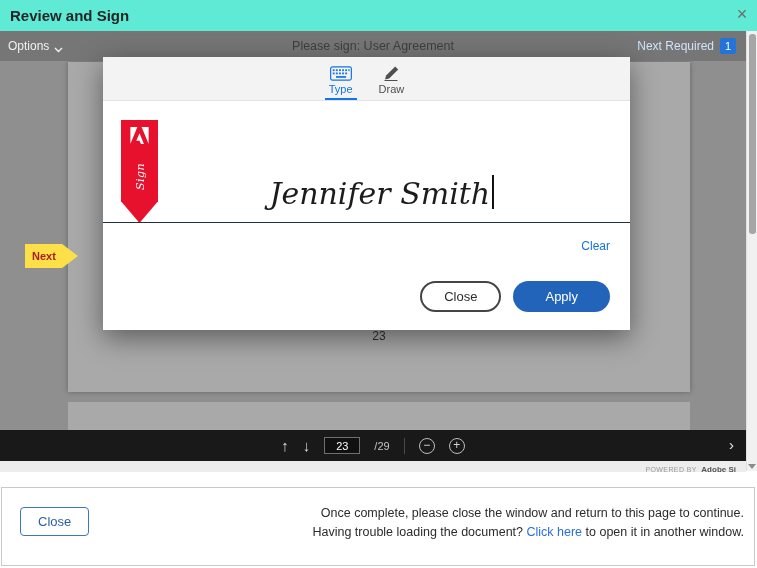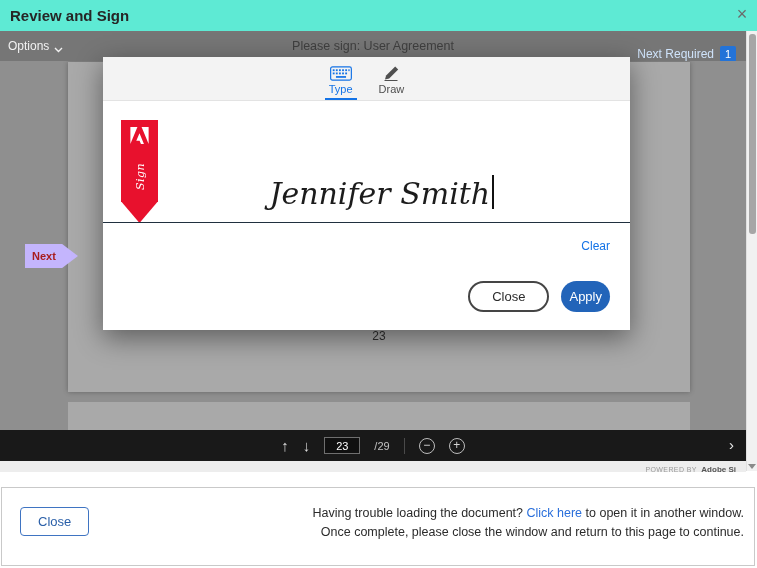--- a/index.html
+++ b/index.html
@@ -8,30 +8,30 @@
 
   
   .hdr { position:absolute; left:0; top:0; width:757px; height:31px; background:#5eead4; }
   .hdr-title { position:absolute; left:10px; top:7px; font-size:15px; font-weight:bold; color:#262626; }
   .hdr-close { position:absolute; right:5px; top:4px; font-size:18px; color:#6b6b6b; cursor:pointer; width:20px; text-align:center; }
 
   
   .tb { position:absolute; left:0; top:31px; width:746px; height:30px; background:#767676; }
   .tb-options { position:absolute; left:8px; top:8px; color:#f1f1f1; font-size:12px; display:flex; align-items:flex-end; gap:5px; cursor:pointer; }
   .tb-prompt { position:absolute; left:50%; transform:translateX(-50%); top:8px; color:#3f3f3f; font-size:12.5px; white-space:nowrap; }
-  .tb-nextreq { position:absolute; right:10px; top:15px; display:flex; align-items:center; gap:6px; cursor:pointer; }
+  .tb-nextreq { position:absolute; right:10px; top:7px; display:flex; align-items:center; gap:6px; cursor:pointer; }
   .tb-nextreq-label { color:#cfe3fa; font-size:12px; }
   .tb-badge { width:16px; height:16px; background:#2373d8; color:#fff; font-size:11px; text-align:center; line-height:16px; border-radius:2px; }
 
   
   .doc { position:absolute; left:0; top:61px; width:746px; height:369px; background:#8f8f8f; overflow:hidden; }
   .page1 { position:absolute; left:68px; top:1px; width:622px; height:330px; background:#a9a9a9; box-shadow:0 0 5px rgba(0,0,0,.3); }
   .page-num { position:absolute; left:68px; top:268px; width:622px; text-align:center; font-size:12px; color:#2f2f2f; }
   .page2 { position:absolute; left:68px; top:341px; width:622px; height:28px; background:#a9a9a9; }
-  .next-arrow { position:absolute; left:25px; top:183px; width:53px; height:24px; background:#c4b5fd;
+  .next-arrow { position:absolute; left:25px; top:183px; width:53px; height:24px; background:#fde047;
     clip-path:polygon(0 0,70% 0,100% 50%,70% 100%,0 100%); cursor:pointer; }
   .next-arrow span { display:block; padding-left:7px; line-height:24px; font-size:11px; font-weight:bold; color:#a81d1d; }
 
   
   .modal { position:absolute; left:103px; top:57px; width:527px; height:273px; background:#fff; box-shadow:0 8px 26px rgba(0,0,0,.45); z-index:10; }
   .tabs { height:44px; background:#f3f3f3; border-bottom:1px solid #e3e3e3; display:flex; justify-content:center; gap:18px; }
   .tab { display:flex; flex-direction:column; align-items:center; justify-content:center; gap:2px; padding:5px 4px 0; font-size:11px; cursor:pointer; }
   .tab.active { color:#1473e6; border-bottom:2px solid #1473e6;text-align:center; }
   .tab.inactive { color:#4f4f4f; border-bottom:2px solid transparent; }
   .modal-body { position:relative; height:228px; }
@@ -40,21 +40,21 @@
   .ribbon svg { display:block; margin:7px auto 0; }
   .ribbon-text { position:absolute; top:50px; left:50%; transform:translateX(-50%) rotate(-90deg); color:#fff;
     font:italic 11px "DejaVu Serif", serif; letter-spacing:.5px; }
   .sig { position:absolute; left:60px; right:30px; top:74px; text-align:center; white-space:nowrap;
     font:italic 30px "DejaVu Serif", serif; color:#1c1c1c; }
   .caret { display:inline-block; width:1.5px; height:34px; background:#111; vertical-align:-5px; margin-left:2px; }
   .sig-line { position:absolute; left:0; right:0; top:121px; border-top:1.5px solid #20303f; }
   .clear-link { position:absolute; right:20px; top:138px; color:#1473e6; font-size:12px; cursor:pointer; }
   .btnrow { position:absolute; right:20px; top:180px; display:flex; gap:12px; }
   .btn-close { padding:6px 22px; border:2px solid #454545; border-radius:16px; font-size:13px; color:#2b2b2b; background:#fff; cursor:pointer; }
-  .btn-apply { padding:7px 8px; border:none; border-radius:16px; font-size:13px; color:#fff; background:#2264b9; cursor:pointer;text-align:right; }
+  .btn-apply { padding:7px 32px; border:none; border-radius:16px; font-size:13px; color:#fff; background:#2264b9; cursor:pointer;text-align:right; }
 
   
   .pager { position:absolute; left:0; top:430px; width:746px; height:31px; background:#191919;
     display:flex; align-items:center; justify-content:center; gap:14px; color:#cfcfcf; }
   .pg-arrow { font-size:15px; color:#d9d9d9; cursor:pointer; }
   .pg-input { width:36px; height:17px; background:#101010; border:1px solid #6f6f6f; color:#fff; text-align:center; font-size:11px;
     font-family:"Liberation Sans", sans-serif; }
   .pg-total { font-size:11px; color:#c2c2c2; }
   .pg-div { width:1px; height:16px; background:#4a4a4a; }
   .pg-zoom { width:16px; height:16px; border:1px solid #bdbdbd; border-radius:50%; color:#d5d5d5; font-size:12px;
@@ -186,18 +186,18 @@
   </div>
 
   <div class="sb">
     <div class="sb-thumb"></div>
     <div class="sb-down"></div>
   </div>
 
   <div class="foot">
     <button class="foot-close">Close</button>
     <div class="foot-text">
+      <div>Once complete, please close the window and return to this page to continue.</div>
       <div><span>Having trouble loading the document? </span><span class="foot-link">Click here</span><span> to open it in another window.</span></div>
-      <div>Once complete, please close the window and return to this page to continue.</div>
     </div>
   </div>
 
 </div>
 
 </body></html>

